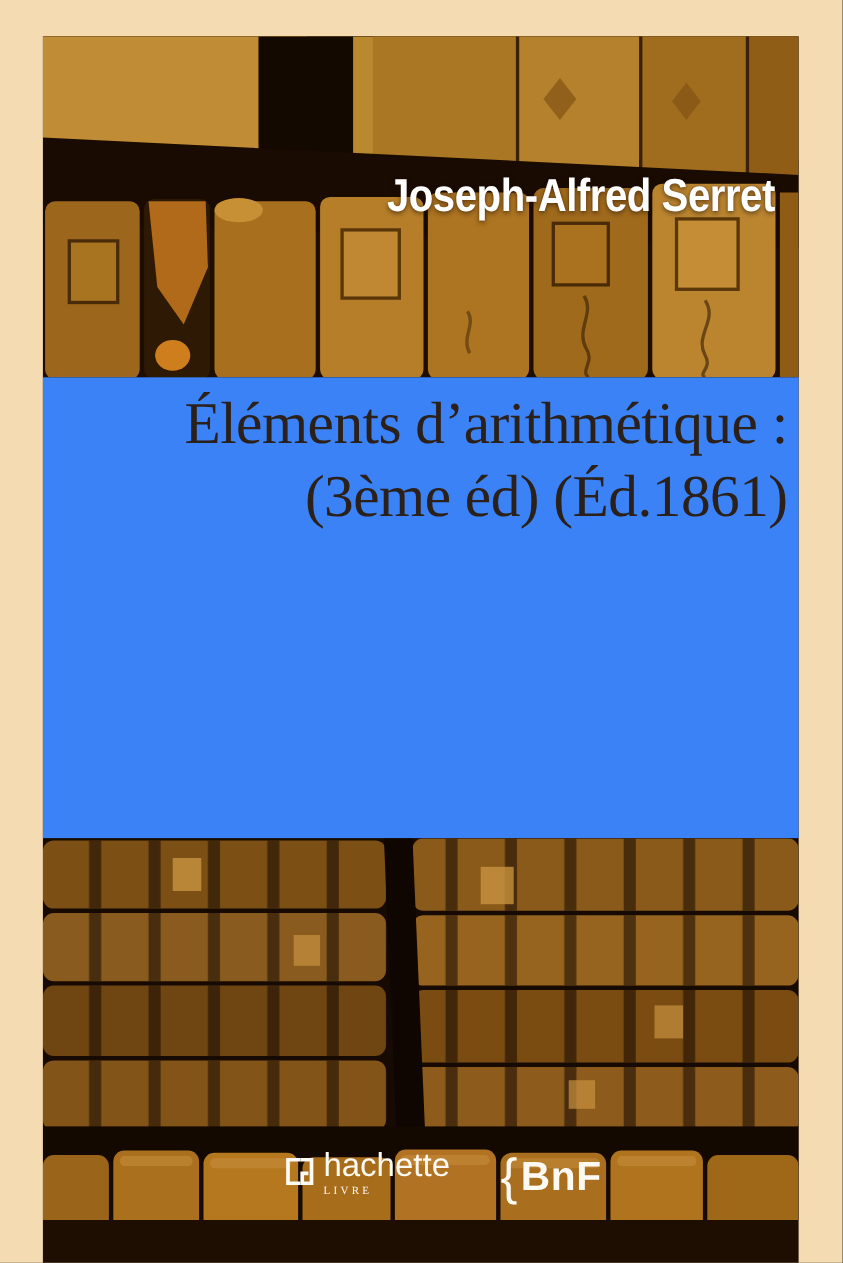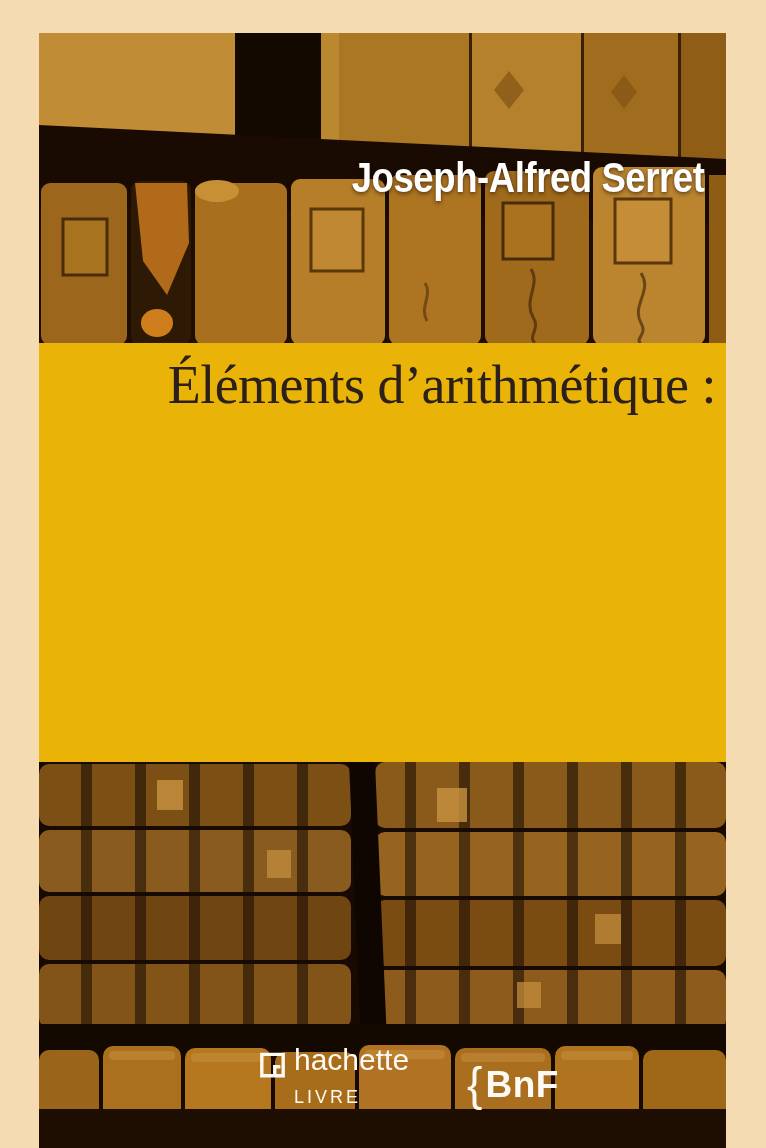--- a/index.html
+++ b/index.html
@@ -25,42 +25,42 @@
     font-size: 42px; font-weight: bold; line-height: 46px;
     color: #ffffff; white-space: nowrap;
     letter-spacing: -0.5px;
     transform: scaleX(0.87); transform-origin: right center;
     text-shadow: 0 2px 5px rgba(35,17,0,0.55), 0 0 2px rgba(35,17,0,0.35);
   }
 
   .title-band {
     position: absolute; left: 0; top: 310px;
     width: 687px; height: 419px;
-    background: #eab308;
+    background: #3b82f6;
     box-sizing: border-box;
     padding: 9px 10px 0 0;
     text-align: right;
   }
   .title-line {
     font-family: "Liberation Serif", serif;
     font-size: 54px; line-height: 66px;
     color: #2b211a; white-space: nowrap;
     letter-spacing: -0.5px;
   }
 
   .logos {
     position: absolute; left: 220px; top: 1013px; 
-    display: flex; align-items: flex-end; gap: 58px;
+    display: flex; align-items: center; gap: 46px;
     color: #fdfaf4;
   }
   .hachette { display: flex; align-items: flex-start; }
   .h-icon { width: 27px; height: 36px; margin-top: 1px; }
   .h-text { margin-left: 8px; display: flex; flex-direction: column; }
   .h-word { font-size: 30px; line-height: 28px; letter-spacing: 0; }
-  .h-sub { font-size: 18px; line-height: 16px; letter-spacing: 3px; margin-top: 15px; }
+  .h-sub { font-size: 10px; line-height: 16px; letter-spacing: 3px; margin-top: 1px; font-family: Liberation Serif, serif; }
   .bnf { display: flex; align-items: flex-start; margin-top: 2px; }
   .bnf-brace { font-size: 46px; line-height: 38px; font-weight: normal; margin-right: 3px; }
   .bnf-word { font-size: 37px; line-height: 40px; font-weight: bold; letter-spacing: 0.5px; }
 </style>
 </head>
 <body>
 
 <div class="cover">
 
   <div class="photo-top">
@@ -103,20 +103,21 @@
       <path d="M492 236 c10 16 -8 30 2 48 c8 12 -6 20 2 26" stroke="#331d05" stroke-width="3" fill="none" opacity="0.6"></path>
       <path d="M602 240 c12 18 -10 32 0 50 c7 12 -7 16 0 20" stroke="#331d05" stroke-width="3" fill="none" opacity="0.6"></path>
       <path d="M386 250 c8 12 -6 24 2 38" stroke="#3a2206" stroke-width="3" fill="none" opacity="0.5"></path>
     </svg>
   </div>
 
   <div class="author">Joseph-Alfred Serret</div>
 
   <div class="title-band">
     <div class="title-line">Éléments d’arithmétique :</div>
+    <div class="title-line">(3ème éd) (Éd.1861)</div>
   </div>
 
   <div class="photo-bottom">
     <svg width="687" height="347" viewBox="0 0 687 347">
       <defs>
         <pattern id="bands" width="54" height="400" patternUnits="userSpaceOnUse">
           <rect x="42" width="11" height="400" fill="rgba(18,8,1,0.55)"></rect>
         </pattern>
       </defs>
       <rect width="687" height="347" fill="#170a02"></rect>

